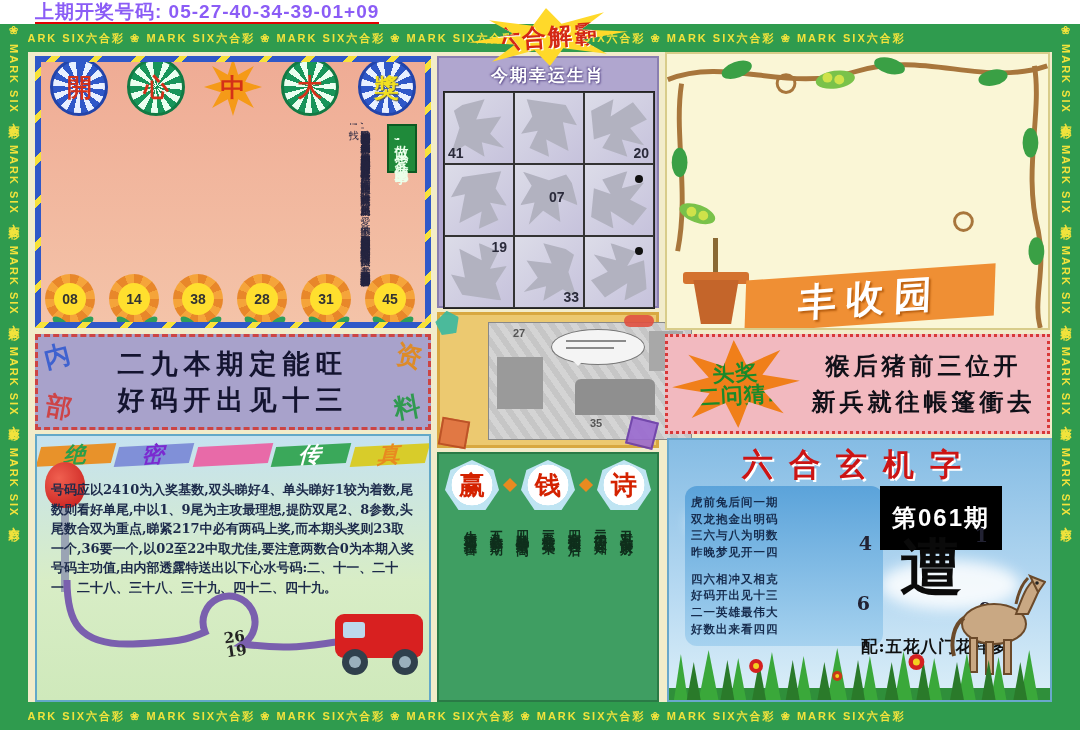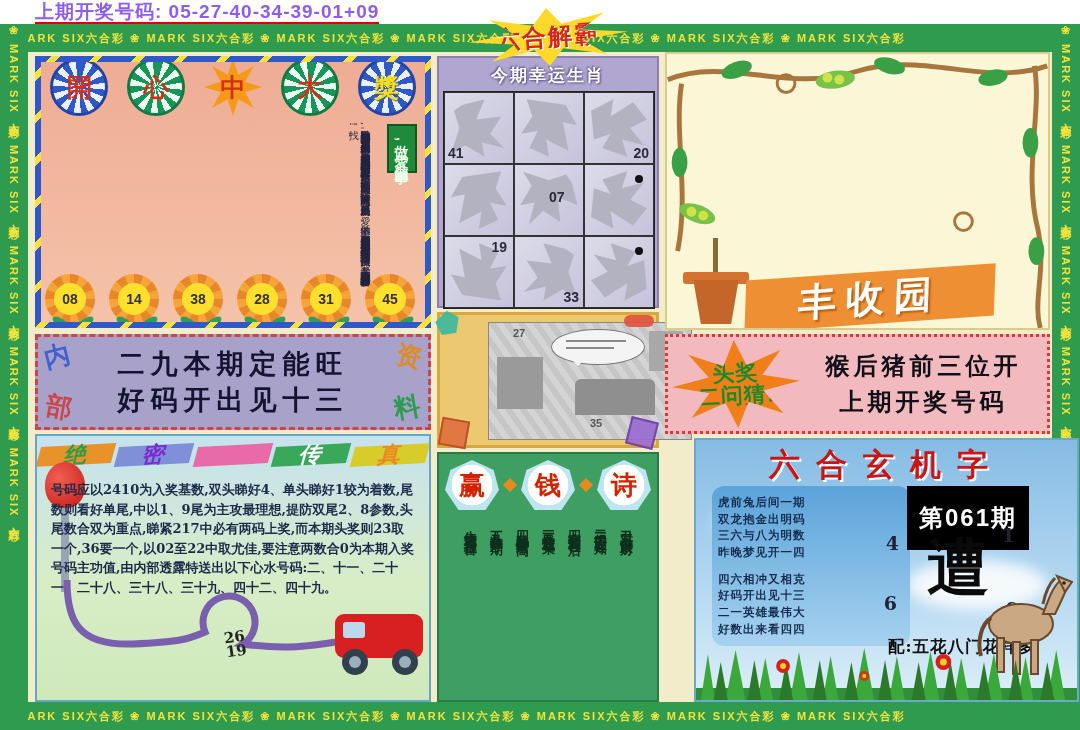--- a/index.html
+++ b/index.html
@@ -116,21 +116,21 @@
   .pot .stem{position:absolute;bottom:50px;left:32px;width:5px;height:36px;background:#8a6a34;}
   .vine-svg{position:absolute;left:0;top:0;width:100%;height:100%;pointer-events:none;}
 
   
   #panelH{left:665px;top:334px;width:385px;height:100px;background:#f2b9bf;border:3px dotted #d83838;display:flex;align-items:center;box-sizing:border-box;}
   .pstar{width:128px;height:88px;background:#f07f1a;display:flex;flex-direction:column;align-items:center;justify-content:center;margin-left:4px;flex:0 0 auto;transform:rotate(-3deg);}
   .pstar b{color:#1a8a2a;font-size:22px;line-height:1.05;letter-spacing:1px;}
   .ptext{flex:1;text-align:center;font-family:"DejaVu Serif",serif;font-weight:bold;font-size:24px;color:#101018;line-height:1.5;letter-spacing:4px;}
 
   
-  #panelI{left:694px;top:438px;width:385px;height:264px;background:linear-gradient(180deg,#85bce4 0%,#b8daf2 60%,#dceff8 100%);overflow:hidden;border:2px solid #6aa8cc;}
+  #panelI{left:667px;top:438px;width:385px;height:264px;background:linear-gradient(180deg,#85bce4 0%,#b8daf2 60%,#dceff8 100%);overflow:hidden;border:2px solid #6aa8cc;}
   .cloud{position:absolute;background:#fff;border-radius:50%;filter:blur(7px);opacity:.85;}
   .mtitle{position:absolute;left:0;top:4px;width:100%;text-align:center;color:#cc1414;font-weight:bold;font-size:31px;letter-spacing:16px;font-family:"DejaVu Serif",serif;text-shadow:2px 2px 0 #ffffff;}
   .mbox{position:absolute;left:16px;top:46px;width:198px;height:160px;background:linear-gradient(180deg,#5ba3da,#a6d2ef);border-radius:12px;padding:8px 6px;box-sizing:border-box;}
   .mbox div{font-size:11.5px;font-weight:bold;color:#162c4e;line-height:1.45;font-family:"DejaVu Serif",serif;letter-spacing:1px;}
   .mbox div.gap{margin-top:10px;}
   .missue{position:absolute;right:48px;top:46px;background:#000;color:#fff;font-weight:bold;font-size:24px;padding:16px 12px;letter-spacing:2px;}
   .mchar{position:absolute;right:88px;top:86px;font-size:62px;font-weight:bold;color:#0a0a0a;font-family:"DejaVu Serif",serif;}
   .mnum{position:absolute;font-size:19px;font-weight:bold;color:#223;font-family:"DejaVu Serif",serif;}
   .mn0{right:178px;top:92px;} .mn1{right:62px;top:84px;} .mn2{right:180px;top:152px;} .mn3{right:58px;top:158px;}
   .mpair{position:absolute;right:42px;top:196px;font-size:16.5px;font-weight:bold;color:#101010;font-family:"DejaVu Serif",serif;letter-spacing:1px;}
@@ -370,21 +370,21 @@
       </div>
   </div>
 
   <div id="panelH" class="panel">
     <div class="pstar burst">
       <b>头奖</b>
       <b>二问猜:</b>
     </div>
     <div class="ptext">
       <div>猴后猪前三位开</div>
-      <div>上期开奖号码</div>
+      <div>新兵就往帳篷衝去</div>
     </div>
   </div>
 
   <div id="panelI" class="panel">
     <div class="cloud" style="left:20px;top:60px;width:120px;height:46px;"></div>
     <div class="cloud" style="right:30px;top:120px;width:140px;height:50px;"></div>
     <div class="mtitle">六合玄机字</div>
     <div class="mbox">
       <div>虎前兔后间一期</div>
       <div>双龙抱金出明码</div>

